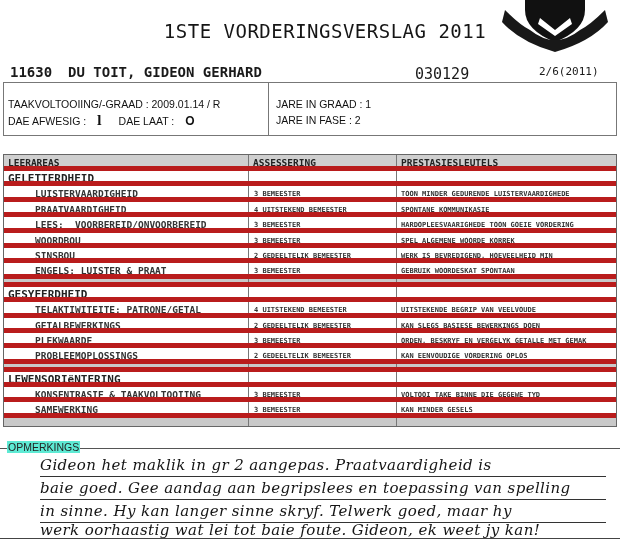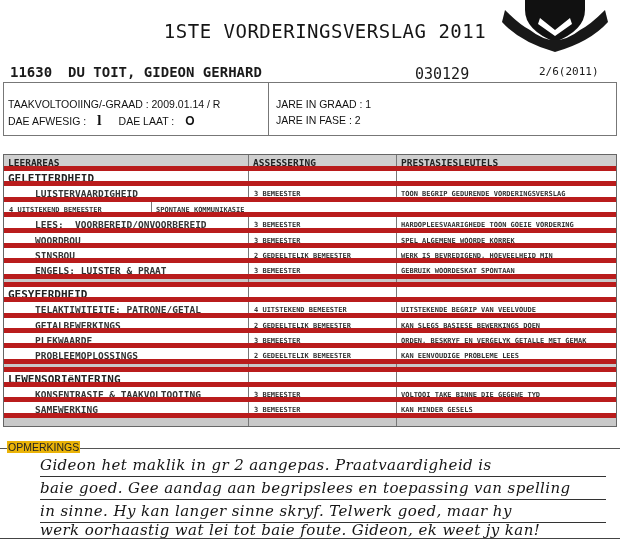--- a/index.html
+++ b/index.html
@@ -51,21 +51,21 @@
   .grid .item .c1 { font-size: 9.5px; font-weight: bold; padding: 2px 0 0 31px; color: #333; }
   .grid .item .c2 { font-size: 7px; font-weight: bold; padding: 4px 0 0 5px; color: #333; }
   .grid .item .c3 { font-size: 7px; font-weight: bold; padding: 4px 0 0 4px; color: #333; }
   .grid .sep { background: #c9c9c9; height: 8px; }
 
   .remarks-label {
     position: absolute; left: 0; top: 440px; width: 620px; height: 14px;
     font-family: "Liberation Sans", sans-serif; font-size: 10.5px; color: #222;
   }
   .remarks-label .line { position: absolute; left: 0; top: 8px; width: 620px; height: 1px; background: #555; }
-  .remarks-label .text { position: absolute; left: 7px; top: 1px; background: #eab308; padding: 0 1px; }
+  .remarks-label .text { position: absolute; left: 7px; top: 1px; background: #5eead4; padding: 0 1px; }
   .remarks-label .dash { position: absolute; left: 0; top: 8px; width: 7px; height: 1px; background: #555; }
 
   .hw-line {
     position: absolute; left: 40px; width: 566px; height: 21px;
     font-family: "DejaVu Serif", serif; font-style: italic;
     font-size: 15px; letter-spacing: 0.4px; color: #151515;
     border-bottom: 1px solid #333; white-space: nowrap; overflow: hidden;
   }
   .bottom-rule { position: absolute; left: 0; top: 538px; width: 620px; height: 1px; background: #444; }
 </style>
@@ -117,23 +117,24 @@
   </div>
 
   <div class="r sec">
     <div class="c c1">GELETTERDHEID</div>
     <div class="c c2"></div>
       <div class="c c3"></div>
   </div>
   <div class="r item">
     <div class="c c1">LUISTERVAARDIGHEID</div>
     <div class="c c2">3 BEMEESTER</div>
-    <div class="c c3">TOON BEGRIP GEDURENDE VORDERINGSVERSLAG</div>
-  </div>
-  <div class="r item">
+    <div class="c c3">TOON MINDER GEDURENDE LUISTERVAARDIGHEDE</div>
+  </div>
+  <div class="r item">
+    <div class="c c1">PRAATVAARDIGHEID</div>
     <div class="c c2">4 UITSTEKEND BEMEESTER</div>
     <div class="c c3">SPONTANE KOMMUNIKASIE</div>
   </div>
   <div class="r item">
     <div class="c c1" style="white-space:pre;">LEES:  VOORBEREID/ONVOORBEREID</div>
     <div class="c c2">3 BEMEESTER</div>
     <div class="c c3">HARDOPLEESVAARIGHEDE TOON GOEIE VORDERING</div>
   </div>
   <div class="r item">
     <div class="c c1">WOORDBOU</div>
@@ -172,21 +173,21 @@
     <div class="c c3">KAN SLEGS BASIESE BEWERKINGS DOEN</div>
   </div>
   <div class="r item">
     <div class="c c1">PLEKWAARDE</div>
     <div class="c c2">3 BEMEESTER</div>
     <div class="c c3">ORDEN, BESKRYF EN VERGELYK GETALLE MET GEMAK</div>
   </div>
   <div class="r item">
     <div class="c c1">PROBLEEMOPLOSSINGS</div>
     <div class="c c2">2 GEDEELTELIK BEMEESTER</div>
-    <div class="c c3">KAN EENVOUDIGE PROBLEME LEES</div>
+    <div class="c c3">KAN EENVOUDIGE VORDERING OPLOS</div>
   </div>
   <div class="r sep">
     <div class="c c1"></div>
       <div class="c c2"></div>
       <div class="c c3"></div>
   </div>
 
   <div class="r sec">
     <div class="c c1">LEWENSORIëNTERING</div>
     <div class="c c2"></div>

